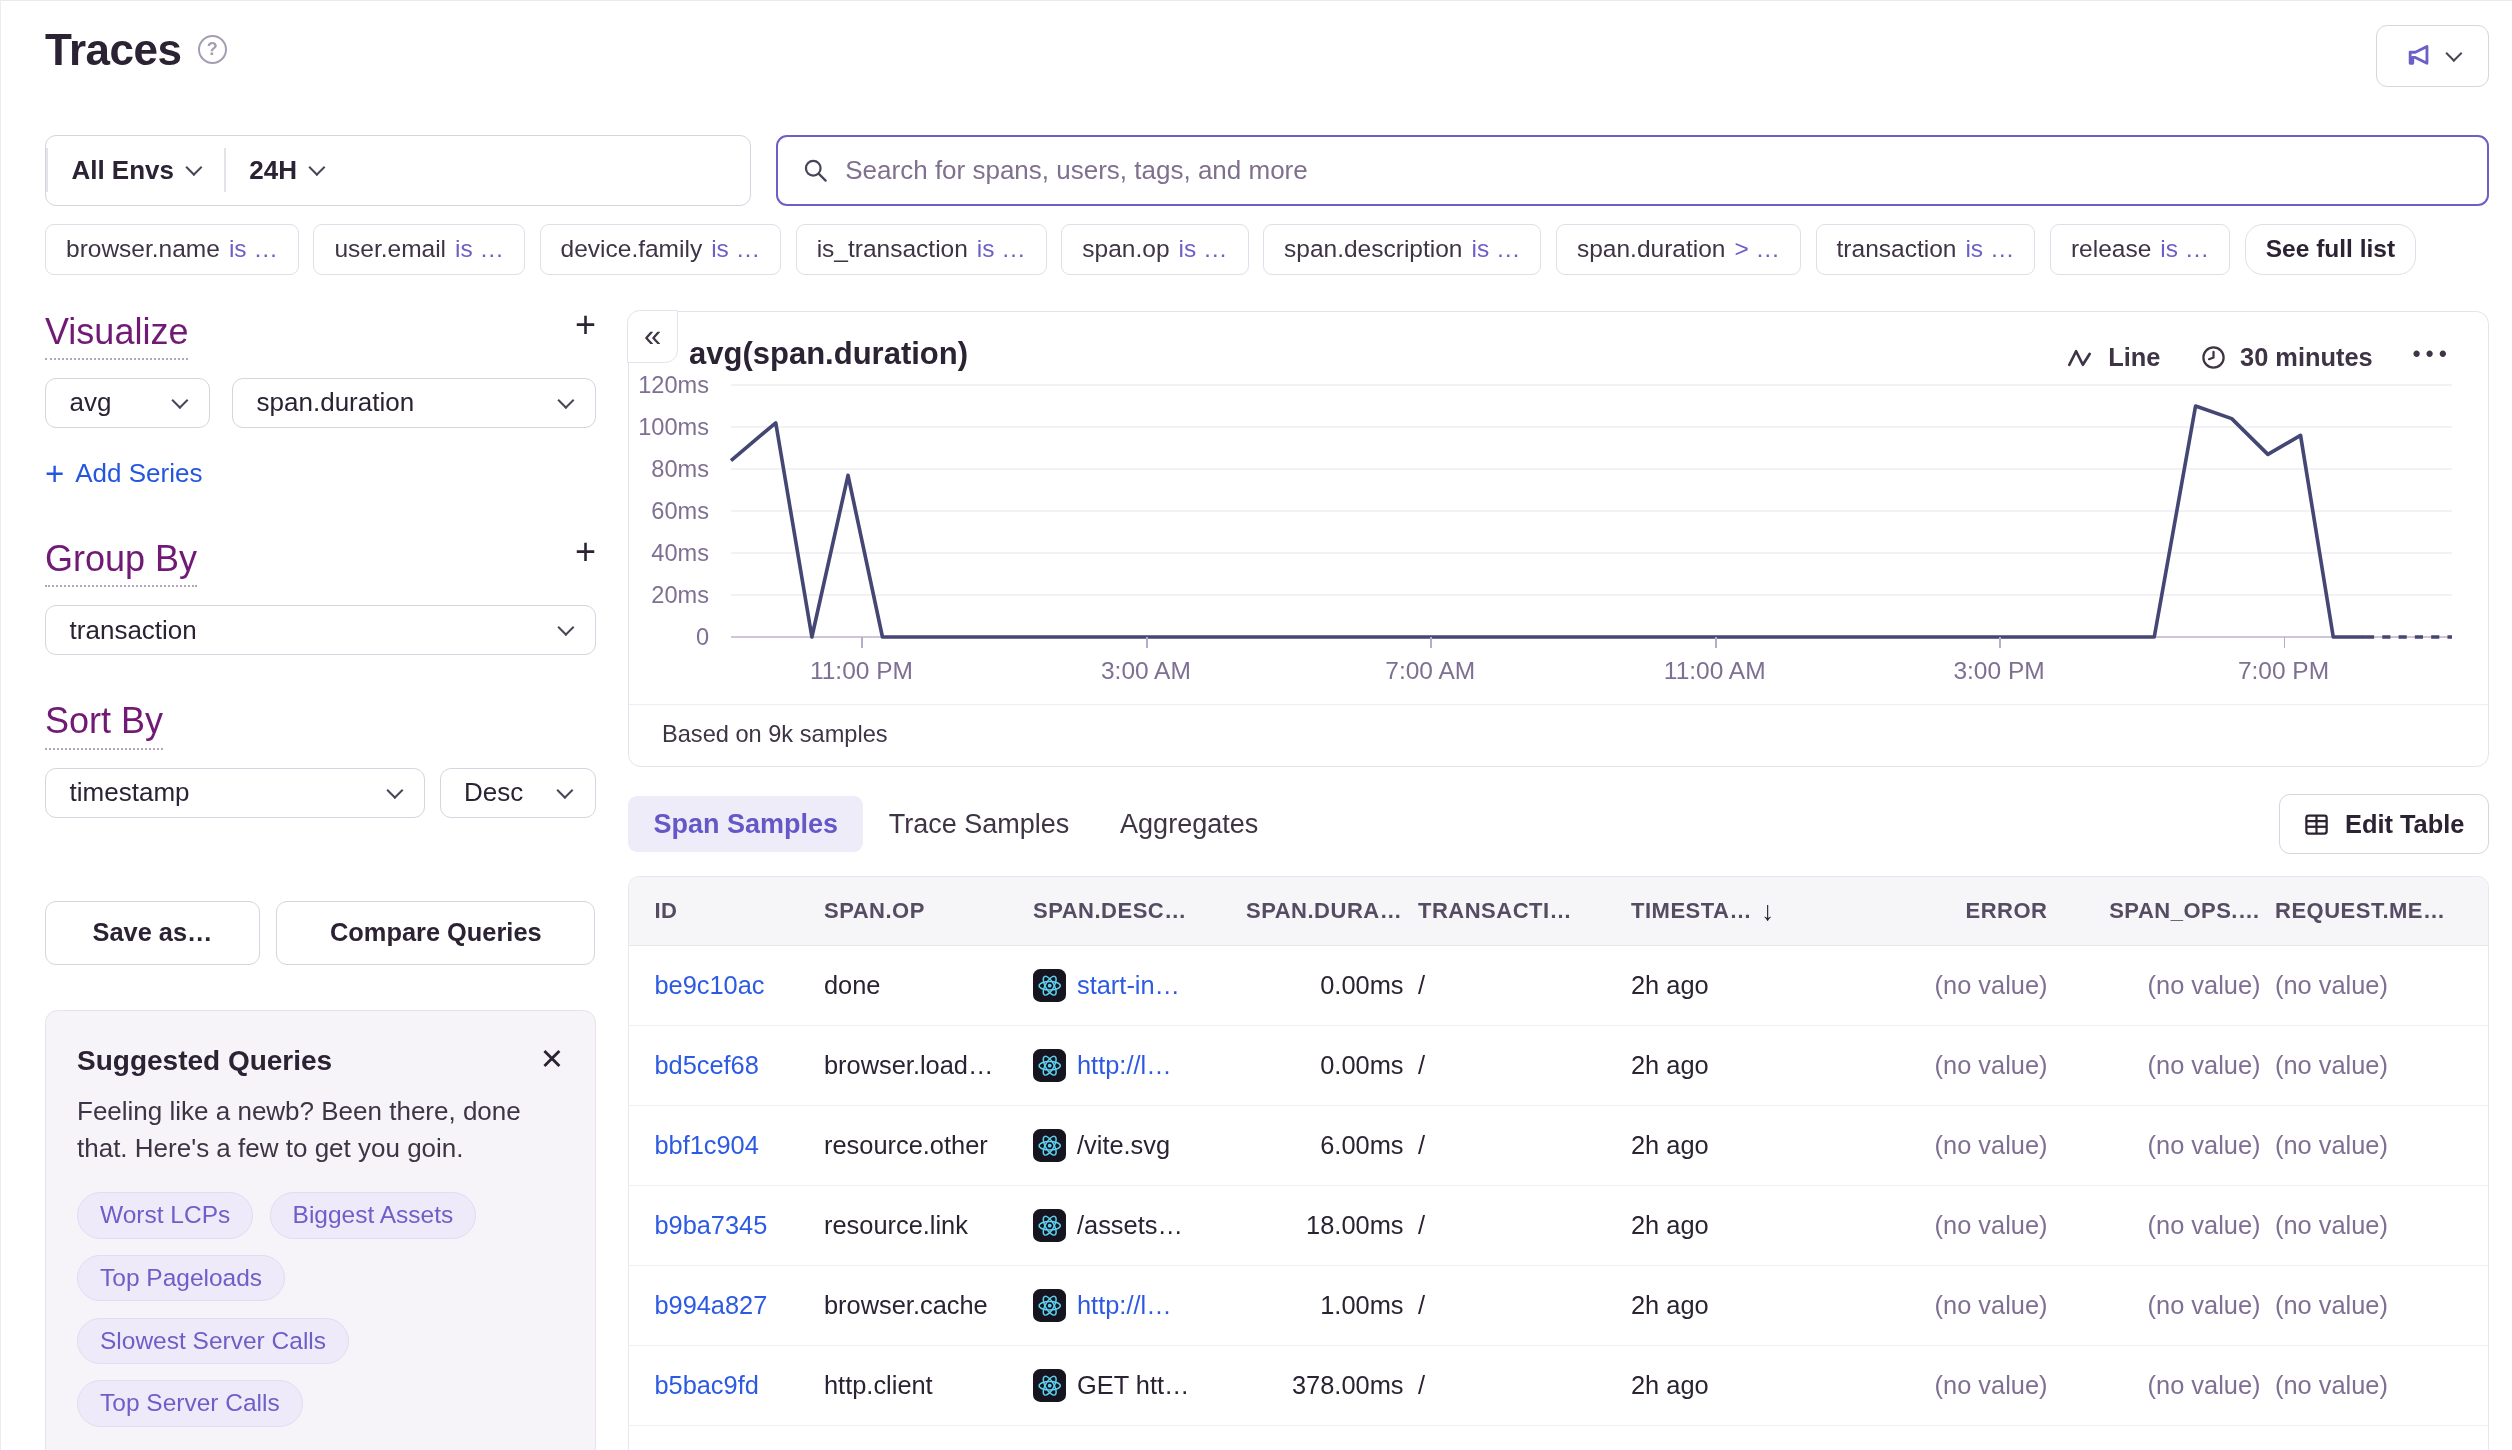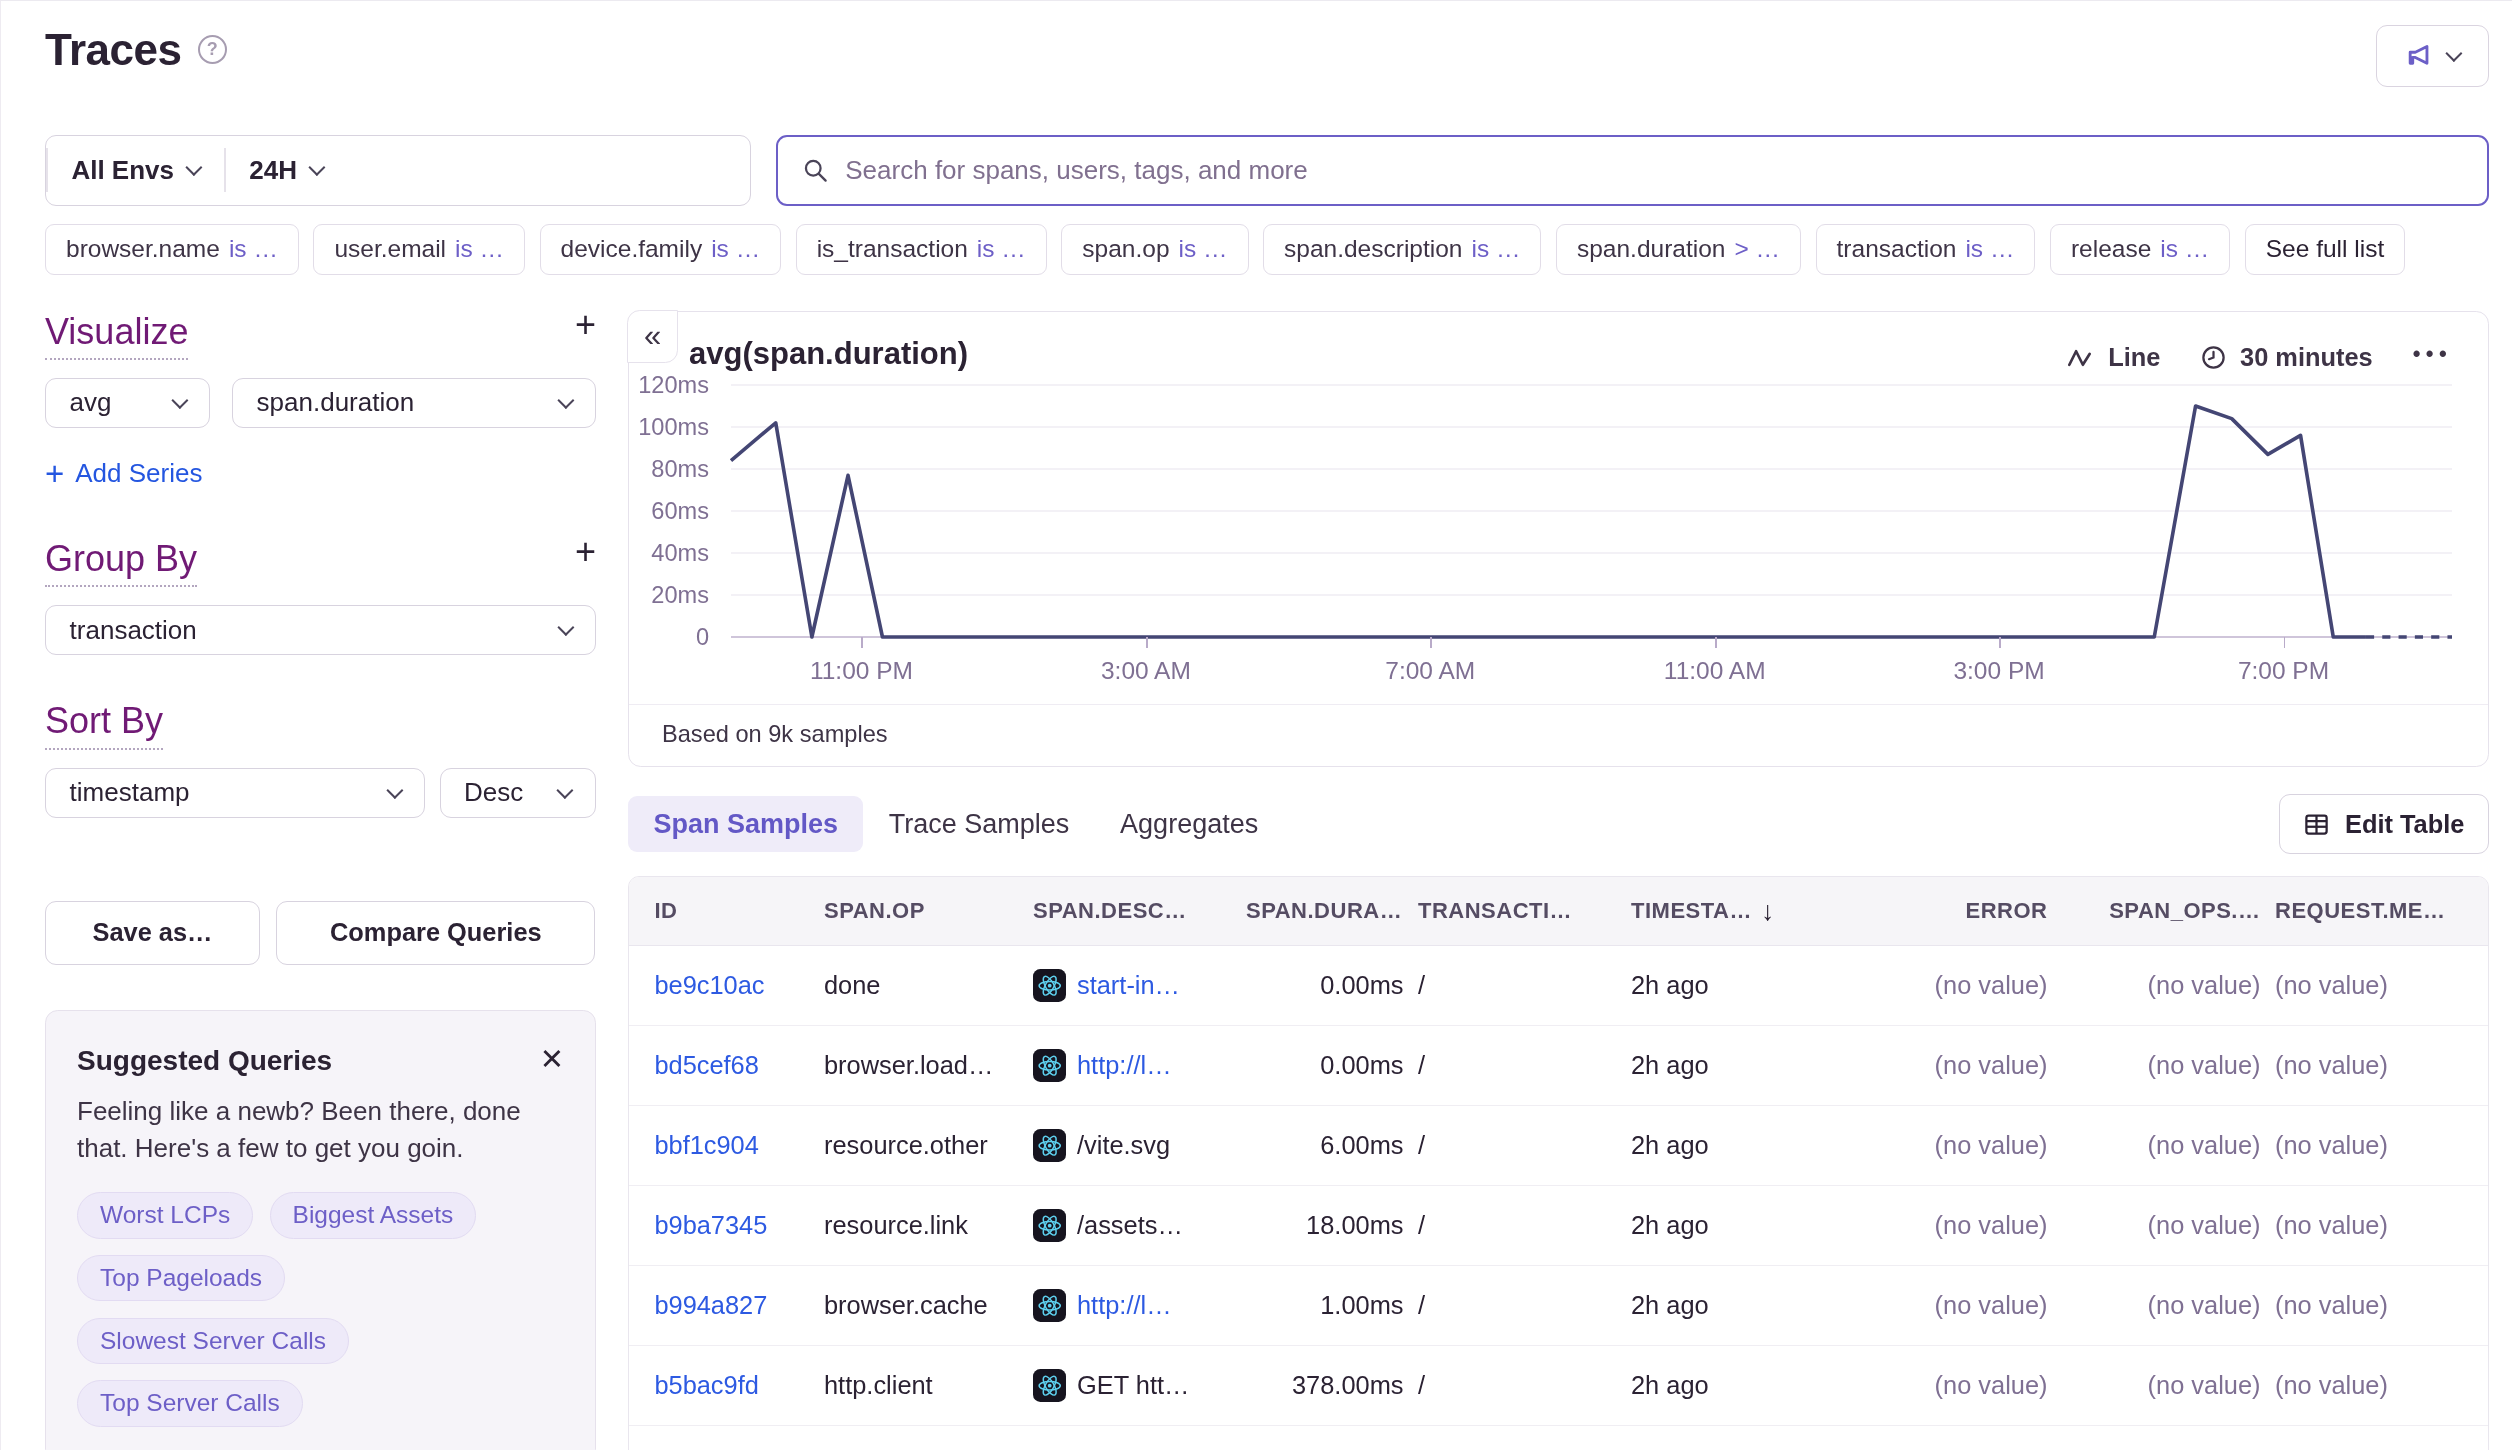--- a/index.html
+++ b/index.html
@@ -41,21 +41,21 @@
   .search-box input { border:none; outline:none; font-size:26px; flex:1; color:#2b2233;
     font-family:"Liberation Sans","DejaVu Sans",sans-serif; background:transparent; }
   .search-box input::placeholder { color:#80708f; }
 
   
   .chips-row { display:flex; gap:14.5px; margin-top:18px; flex-wrap:nowrap; }
   .fchip { height:51px; border:1.8px solid #e2dde8; border-radius:9px; background:#fff;
     display:flex; align-items:center; gap:9px; padding:0 20px; font-size:24.5px; white-space:nowrap; cursor:pointer; }
   .fchip .k { color:#3e3446; }
   .fchip .op { color:#6d5fc7; }
-  .fchip.see-all { font-weight:400; color:#2b2233; }
+  .fchip.see-all { font-weight:700; color:#2b2233;border-radius:18px; }
 
   
   .main { display:flex; margin-top:36px; gap:32px; }
   .sidebar { width:551px; flex:none; }
   .chart-col { flex:1; min-width:0; }
 
   
   .sec-head { display:flex; align-items:flex-start; justify-content:space-between; margin-bottom:18px; }
   .sec-title { font-size:36px; font-weight:400; color:#701a75; border-bottom:2.7px dotted #b3a6bf; padding-bottom:5.4px; }
   .plus-btn { font-size:36px; line-height:27px; font-weight:300; color:#2b2233; cursor:pointer; }

